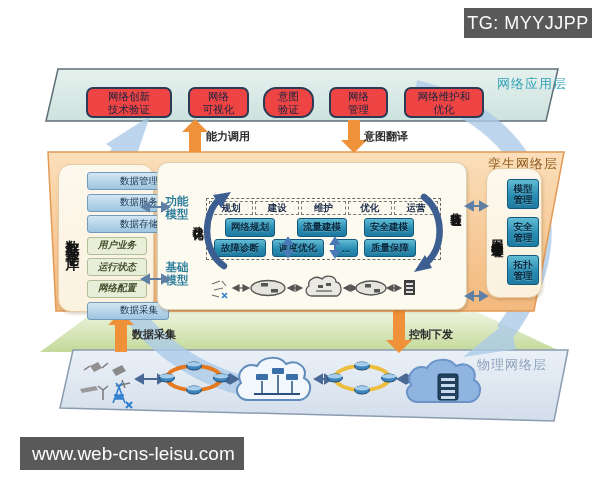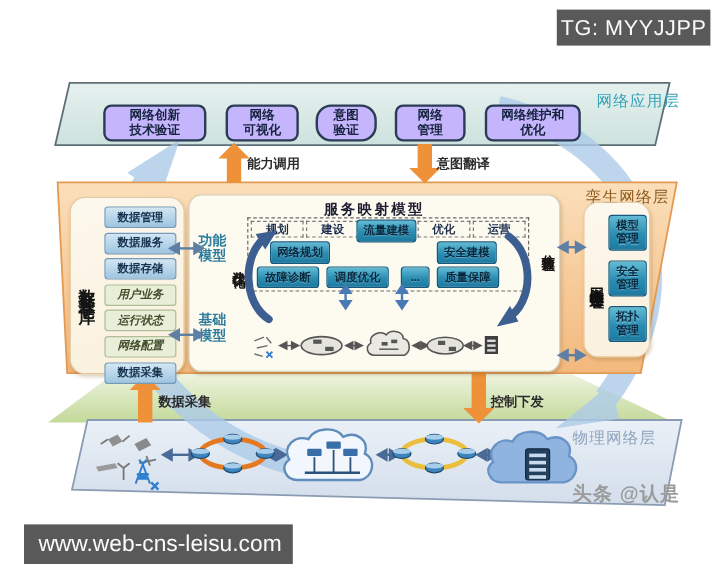--- a/index.html
+++ b/index.html
@@ -17,38 +17,38 @@
   .wm{background:#595959;color:#fbfbfb;display:flex;align-items:center;}
   #wm-tg{left:464px;top:8px;width:128px;height:30px;font-size:18px;justify-content:center;letter-spacing:.5px;}
   #wm-site{left:20px;top:437px;width:212px;height:33px;font-size:19px;padding-left:12px;}
   #wm-byline{left:477px;top:402px;font-size:16px;font-weight:700;color:#9a9a9a;letter-spacing:1px;}
 
   .layer-label{font-size:13px;font-weight:400;letter-spacing:1px;}
   #lbl-app{left:497px;top:75px;color:#35a3b8;}
   #lbl-twin{left:488px;top:155px;color:#8c5a1e;}
   #lbl-phys{left:477px;top:356px;color:#8fa3bd;}
 
-  .appbox{background:#c4b5fd;border:2px solid #2b3b55;border-radius:7px;
-          font-size:10.5px;font-weight:700;color:#16233f;line-height:1.2;}
+  .appbox{background:#ef4444;border:2px solid #2b3b55;border-radius:7px;
+          font-size:10.5px;font-weight:400;color:#16233f;line-height:1.2;}
   .flow-label{font-size:11px;font-weight:700;color:#2b2b2b;}
 
   .panel{background:linear-gradient(160deg,#fdf8ee,#faf0dc);border:1.5px solid #e3cda6;
          border-radius:13px;box-shadow:1px 2px 3px rgba(120,80,30,.25);}
   #panel-center{background:#fdfaf0;border:1.5px solid #d8d2ba;border-radius:11px;}
 
   .witem{width:58px;height:16px;margin-bottom:3.6px;border-radius:3px;
          font-size:9.5px;display:flex;align-items:center;justify-content:center;}
   .witem.blue{background:linear-gradient(180deg,#d3e6f3,#9ec5e0);border:1px solid #7399bb;
-         font-weight:700;color:#16324e;}
+         font-weight:400;color:#16324e;padding-left:22px;}
   .witem.italic{background:#e9eed8;border:1px solid #aebe96;font-style:italic;font-weight:700;color:#414e2c;text-align:center;}
 
   .btn{background:linear-gradient(180deg,#62bcd4,#2b8db2 55%,#1d7aa1);border:1px solid #14597d;
        border-radius:3px;color:#07293f;font-weight:800;font-size:9.5px;
        text-shadow:0 1px 0 rgba(255,255,255,.25);display:flex;align-items:center;justify-content:center;}
-  .dashed{border:1.3px dashed #6a6a6a;position:absolute;}
+  .dashed{border:1.3px dashed #6a6a6a;position:absolute;margin-top:17px;}
   .tabcell{flex:1;margin:1px;border:1px dashed #7a7a7a;background:rgba(252,248,236,.6);
            font-size:9.5px;font-weight:700;color:#1c2c4c;display:flex;align-items:center;justify-content:center;height:12px;}
   .mlabel{font-size:11.5px;font-weight:800;color:#2e7d9c;line-height:1.15;text-align:center;}
   .vblack{font-size:11px;font-weight:800;color:#161616;letter-spacing:1px;}
 </style>
 </head>
 <body>
 
 <div id="stage">
 
@@ -179,21 +179,20 @@
             <rect x="441" y="384" width="14" height="3"></rect>
           <rect x="441" y="390" width="14" height="3"></rect>
             <rect x="441" y="396" width="14" height="3"></rect>
         </g>
       </g>
     </g>
   </svg>
 
   <div class="abs z2 wm" id="wm-tg">TG: MYYJJPP</div>
   <div class="abs z2 wm" id="wm-site">www.web-cns-leisu.com</div>
-  <div class="abs z2" id="wm-byline">头条 @认是</div>
 
   <div class="abs z2 layer-label" id="lbl-app">网络应用层</div>
   <div class="abs z2 layer-label" id="lbl-twin">孪生网络层</div>
   <div class="abs z2 layer-label" id="lbl-phys">物理网络层</div>
 
   <div class="abs z2 appbox center pre" style="left:86px;top:87px;width:82px;height:27px;">网络创新
 技术验证</div>
   <div class="abs z2 appbox center pre" style="left:188px;top:87px;width:57px;height:27px;">网络
 可视化</div>
   <div class="abs z2 appbox center pre" style="left:263px;top:87px;width:47px;height:27px;border-radius:13px;">意图
@@ -215,38 +214,37 @@
       <div class="witem blue">数据服务</div>
       <div class="witem blue">数据存储</div>
       <div class="witem italic">用户业务</div>
       <div class="witem italic">运行状态</div>
       <div class="witem italic">网络配置</div>
       <div class="witem blue">数据采集</div>
     </div>
   </div>
 
   <div class="abs z2 panel" id="panel-center" style="left:157px;top:162px;width:308px;height:146px;">
-    <div class="abs" style="left:0;top:3px;width:100%;text-align:center;font-size:12px;font-weight:800;color:#1b1b2e;letter-spacing:2px;">服务映射模型</div>
     <div class="abs mlabel pre" style="left:6px;top:32px;width:26px;">功能
 模型</div>
     <div class="abs mlabel pre" style="left:6px;top:98px;width:26px;">基础
 模型</div>
     <div class="abs vtext vblack" style="left:32px;top:54px;height:52px;">迭代优化</div>
     <div class="abs vtext vblack" style="left:290px;top:40px;height:54px;">仿真验证</div>
 
     <div class="dashed" style="left:48px;top:18px;width:233px;height:60px;">
       <div style="display:flex;margin:1px;">
         <div class="tabcell">规划</div>
         <div class="tabcell">建设</div>
         <div class="tabcell">维护</div>
         <div class="tabcell">优化</div>
         <div class="tabcell">运营</div>
       </div>
       <div class="abs btn" style="left:18px;top:19px;width:48px;height:17px;">网络规划</div>
-      <div class="abs btn" style="left:90px;top:1px;width:48px;height:17px;">流量建模</div>
+      <div class="abs btn" style="left:90px;top:19px;width:48px;height:17px;">流量建模</div>
       <div class="abs btn" style="left:157px;top:19px;width:48px;height:17px;">安全建模</div>
       <div class="abs btn" style="left:7px;top:40px;width:50px;height:16px;">故障诊断</div>
       <div class="abs btn" style="left:65px;top:40px;width:50px;height:16px;">调度优化</div>
       <div class="abs btn" style="left:127px;top:40px;width:22px;height:16px;">...</div>
       <div class="abs btn" style="left:157px;top:40px;width:50px;height:16px;">质量保障</div>
     </div>
 
   </div>
 
   <div class="abs z2 panel" style="left:486px;top:168px;width:54px;height:128px;">

